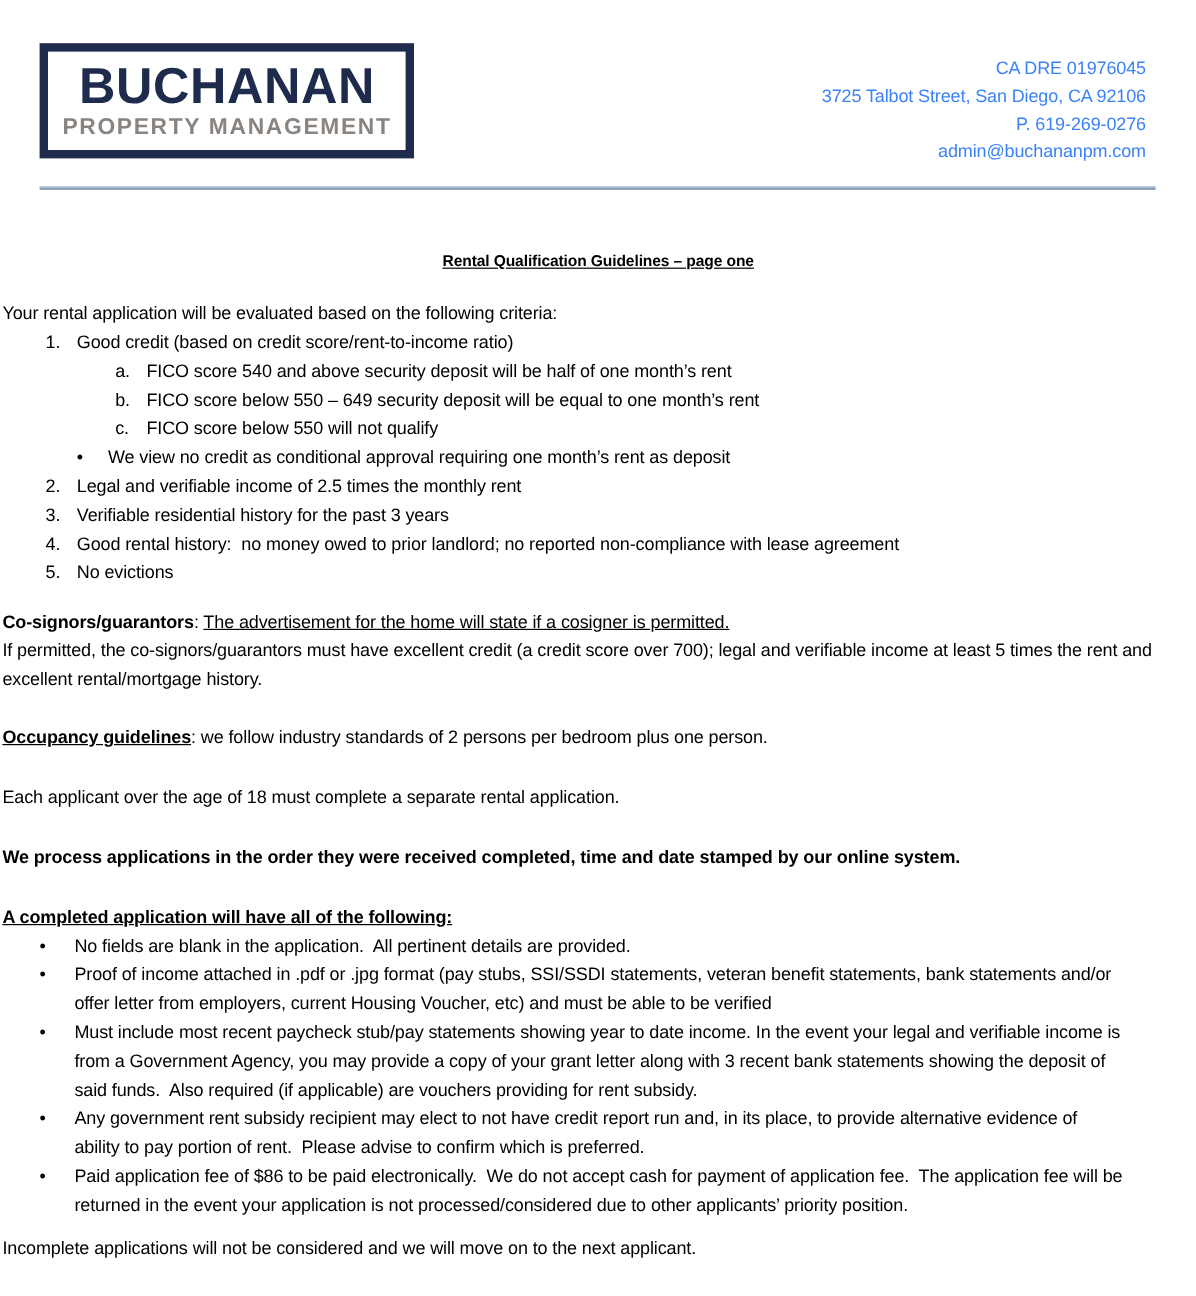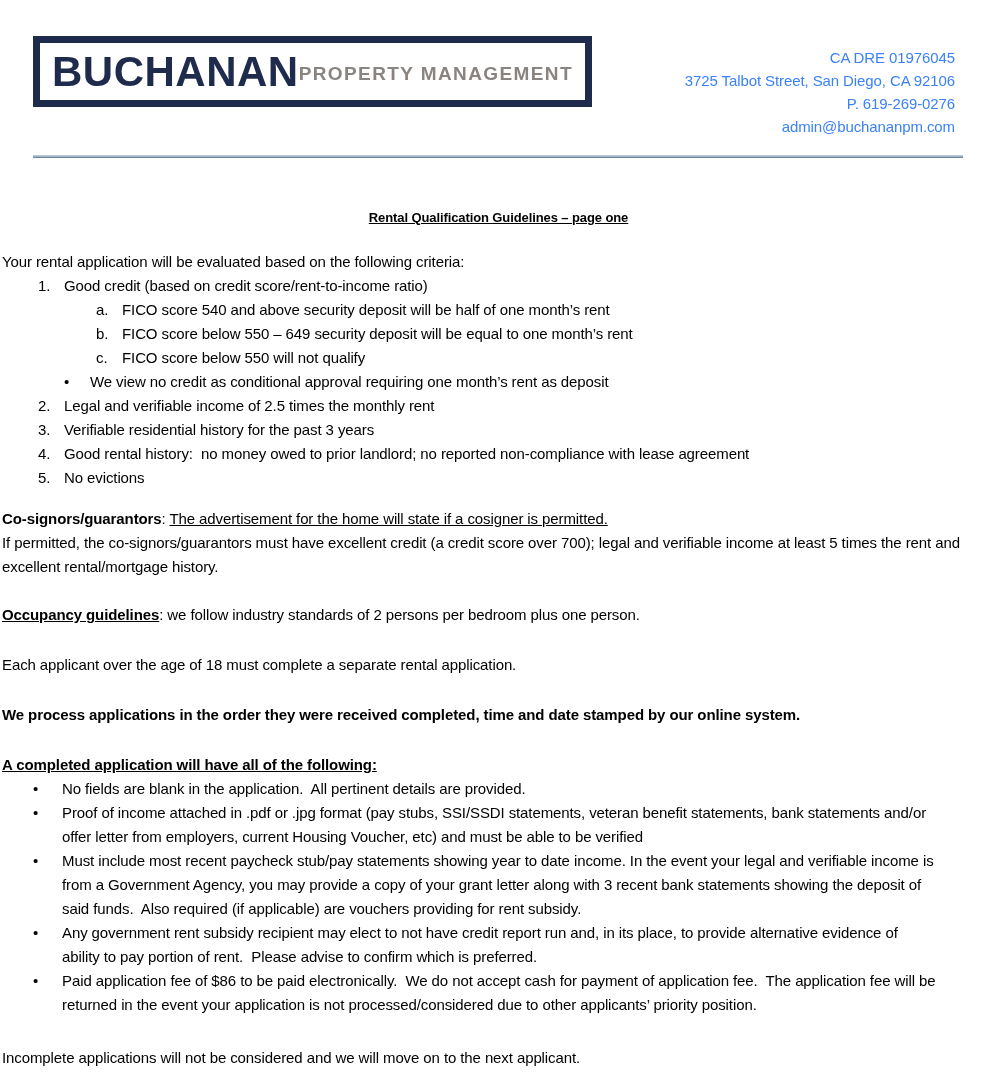--- a/index.html
+++ b/index.html
@@ -18,21 +18,21 @@
     display:flex;
     justify-content:space-between;
     align-items:flex-start;
     padding:36px 42px 0 33px;
   }
   .logo{
     border:7px solid #1e2b4d;
     background:#ffffff;
     padding:8px 12px 7px 12px;
     display:inline-flex;
-    flex-direction:row;
+    flex-direction:column;
     align-items:center;
   }
   .logo-name{
     font-size:42px;
     font-weight:bold;
     color:#1e2b4d;
     line-height:1.0;
     letter-spacing:0.5px;
     white-space:nowrap;
   }
@@ -74,21 +74,21 @@
   .lvl-num  .m{margin-left:36px;width:26px;}
   .lvl-alpha .m{margin-left:94px;width:26px;}
   .lvl-bmid .m{margin-left:62px;width:26px;}
   .lvl-breq .m{margin-left:31px;width:29px;}
   .lvl-breq .t{max-width:875px;}
   .p-cosigners{margin-top:17px;}
   .p-occupancy{margin-top:24px;}
   .p-each{margin-top:26px;}
   .p-process{margin-top:26px;font-weight:bold;}
   .p-completed{margin-top:26px;font-weight:bold;text-decoration:underline;}
-  .p-incomplete{margin-top:29px;}
+  .p-incomplete{margin-top:12px;}
   .bold{font-weight:bold;}
   .und{text-decoration:underline;}
 </style>
 </head>
 <body>
 
 <div class="page">
 
   <div class="header">
     <div class="logo">

